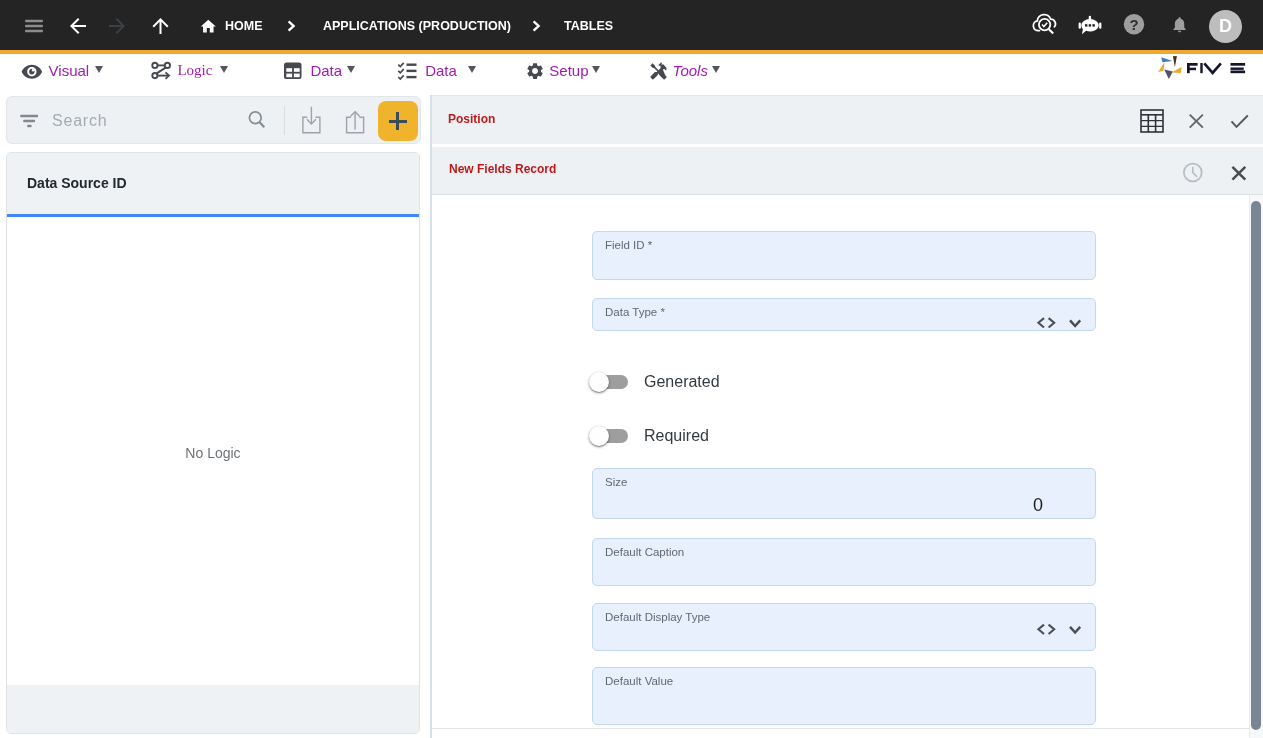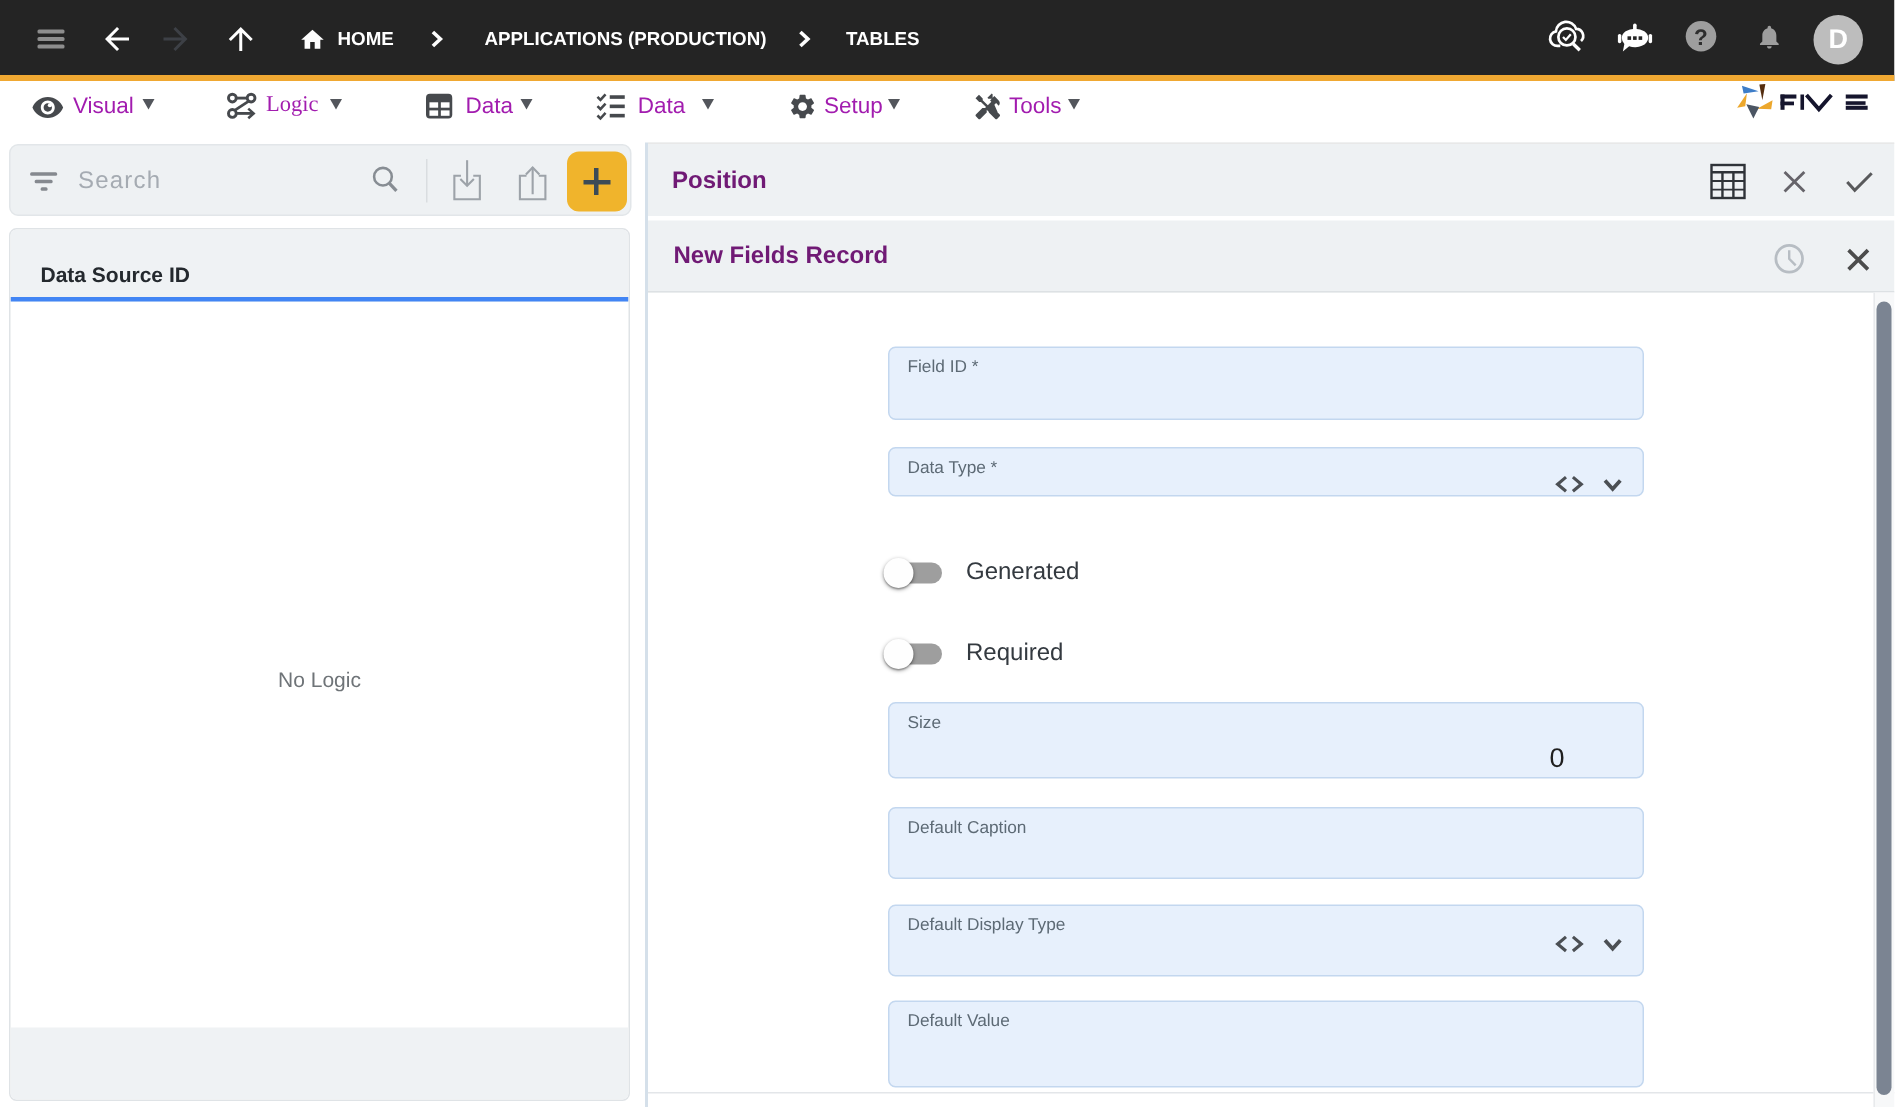--- a/index.html
+++ b/index.html
@@ -19,31 +19,31 @@
   .mtext { font-size:15px; color:#a21caf; }
   .mcaret { width:0; height:0; border-left:4.65px solid transparent;
     border-right:4.65px solid transparent; border-top:7.5px solid #53565c;
     display:inline-block; }
 
   
   .card { position:absolute; background:#eef1f3; border:1px solid #e2e6e9; border-radius:6px; }
   #searchcard { left:6px; top:96px; width:415px; height:48px; }
   #tablecard  { position:absolute; left:6px; top:152px; width:414px; height:582px; background:#fff;
      border:1px solid #dfe3e6; border-radius:5px; overflow:hidden; }
-  #tchead { position:absolute; left:0; top:0; width:100%; height:48px; background:#eff2f4;
+  #tchead { position:absolute; left:0; top:0; width:100%; height:64px; background:#eff2f4;
      border-bottom:3px solid #4285f4; }
   #tcfoot { position:absolute; left:0; bottom:0; width:100%; height:48px; background:#eff2f4; }
 
   
   #rpanel { left:430px; top:95px; width:833px; height:643px; background:#fff; }
   #posbar { left:432px; top:95px; width:831px; height:49px; background:#eef1f3;
      border-top:1px solid #e8e8e8; }
   #nfrbar { left:432px; top:147px; width:831px; height:48px; background:#eef1f3;
      border-bottom:1px solid #dde1e4; }
-  .ptitle { position:absolute; font-size:16px; font-weight:bold; color:#701a75; }
+  .ptitle { position:absolute; font-size:12px; font-weight:bold; color:#b91c1c; }
 
   
   .finput { position:absolute; left:592px; width:504px; background:#e7f0fc;
      border:1px solid #c3d7ef; border-radius:5px; }
   .flabel { position:absolute; left:12px; top:7px; font-size:11.5px; color:#5d6a75; }
   .toggletrack { position:absolute; width:34px; height:14px; border-radius:7px; background:#9e9e9e; }
   .togglethumb { position:absolute; width:20px; height:20px; border-radius:50%; background:#fefefe;
      box-shadow:0 1px 3px rgba(0,0,0,.4), 0 1px 1px rgba(0,0,0,.24); }
   .tlabel { position:absolute; font-size:16px; color:#343a40; }
 
@@ -65,21 +65,21 @@
   <span class="abs mtext" style="left:48.6px; top:61.5px;">Visual</span>
   <span class="abs mcaret" style="left:95px; top:66.3px;"></span>
   <span class="abs mtext" style="left:177.4px; top:61.5px;font-family:Liberation Serif, serif;">Logic</span>
   <span class="abs mcaret" style="left:220.4px; top:66.3px;"></span>
   <span class="abs mtext" style="left:310.4px; top:61.5px;">Data</span>
   <span class="abs mcaret" style="left:346.5px; top:66.3px;"></span>
   <span class="abs mtext" style="left:425.2px; top:61.5px;">Data</span>
   <span class="abs mcaret" style="left:468.1px; top:66.3px;"></span>
   <span class="abs mtext" style="left:549.3px; top:61.5px;">Setup</span>
   <span class="abs mcaret" style="left:592px; top:66.3px;"></span>
-  <span class="abs mtext" style="left:672.6px; top:61.5px;">Tools</span>
+  <span class="abs mtext" style="left:672.6px; top:61.5px;font-style:italic;">Tools</span>
   <span class="abs mcaret" style="left:712px; top:66.3px;"></span>
 
   <div class="abs" style="left:1209px; top:9.5px; width:33px; height:33px; border-radius:50%;
     background:#bdbdbd; color:#fff; font-weight:bold; font-size:18px; text-align:center; line-height:33px;">D</div>
 
   <div id="searchcard" class="card"></div>
   <span class="abs" style="left:52px; top:112px; font-size:16px; letter-spacing:.8px; color:#a5abb2;">Search</span>
   <div class="abs" style="left:284px; top:106px; width:1px; height:29px; background:#d9dde0;"></div>
   <div class="abs" style="left:377.5px; top:101px; width:40px; height:40px; border-radius:8px; background:#f0b42c;">
     <div class="abs" style="left:11px; top:18.5px; width:18px; height:3px; background:#3b4b57;"></div>

